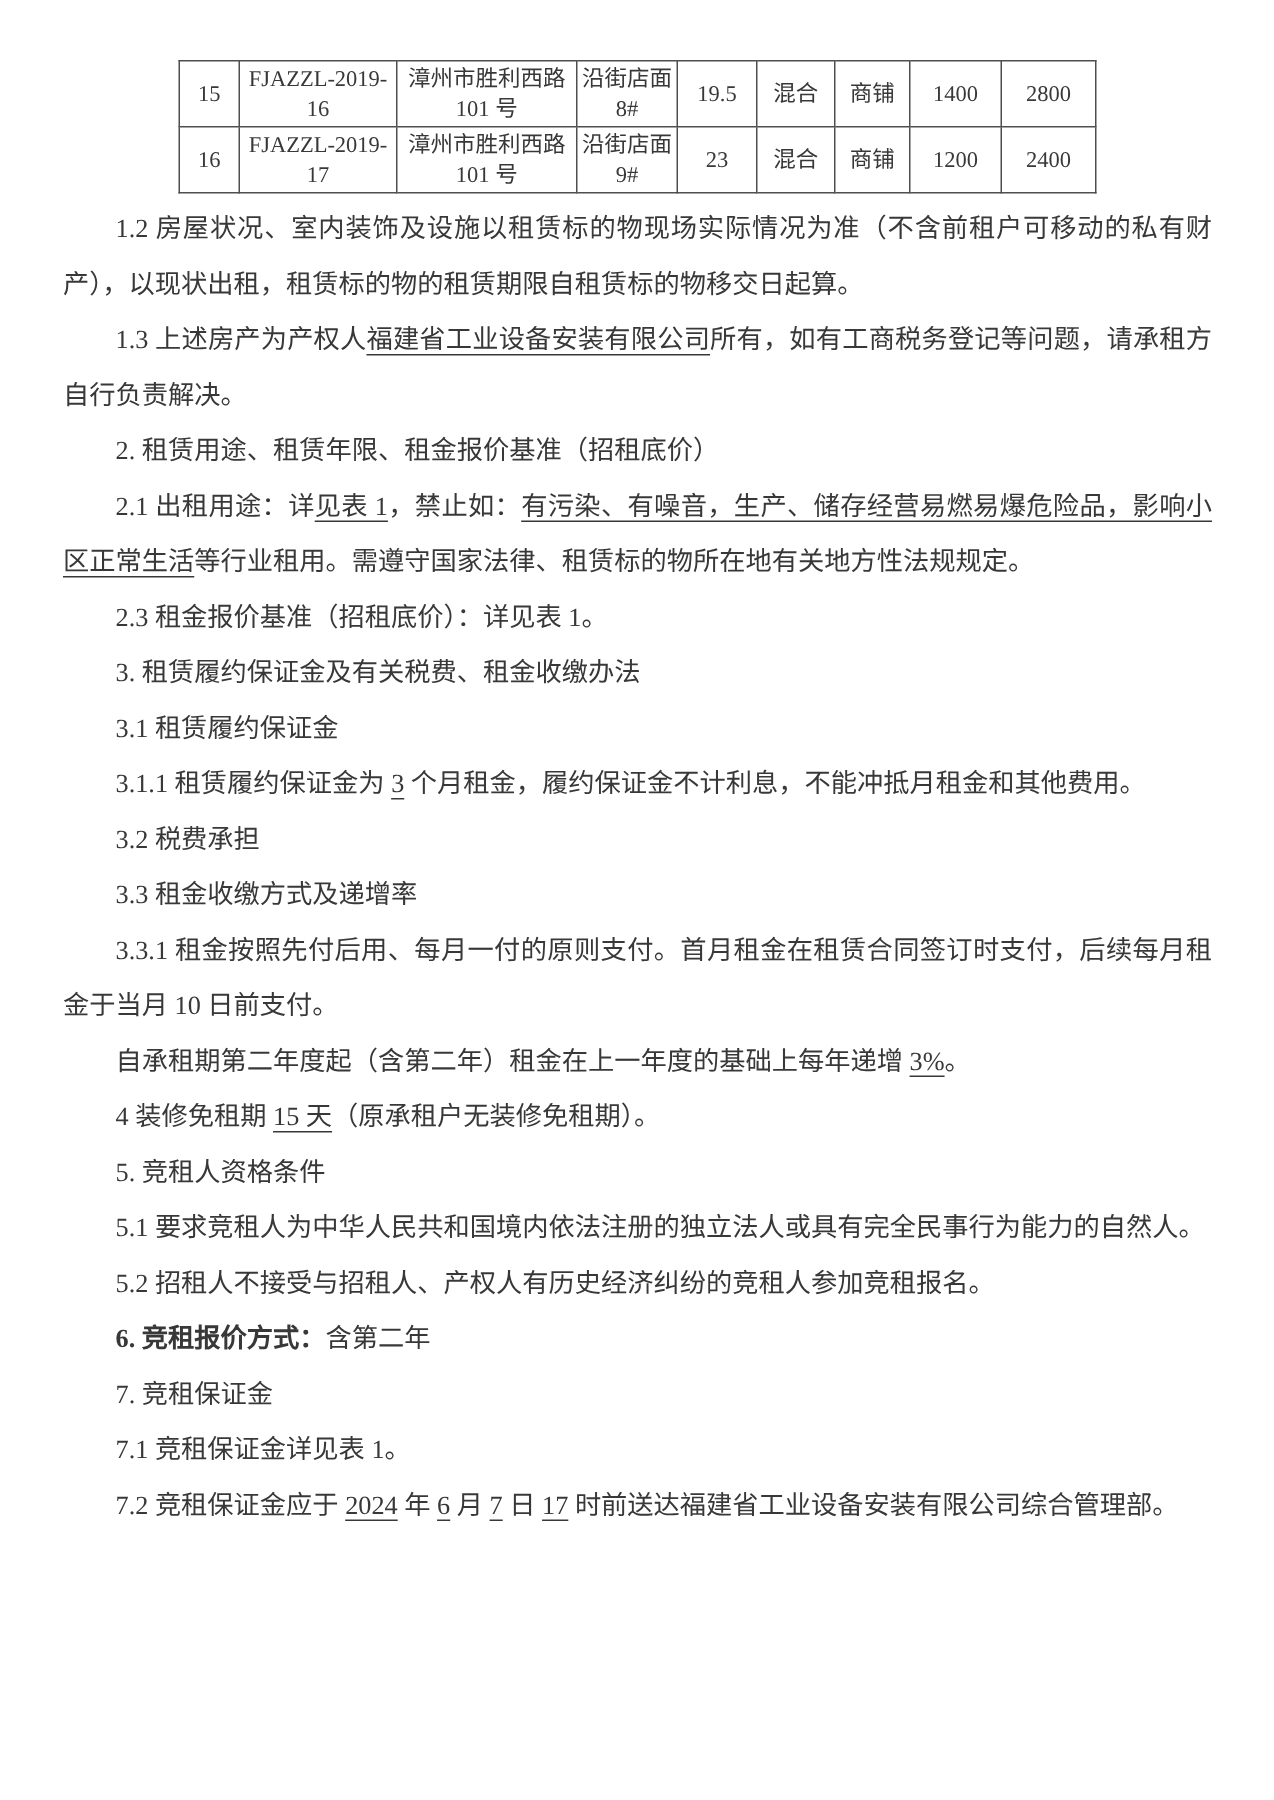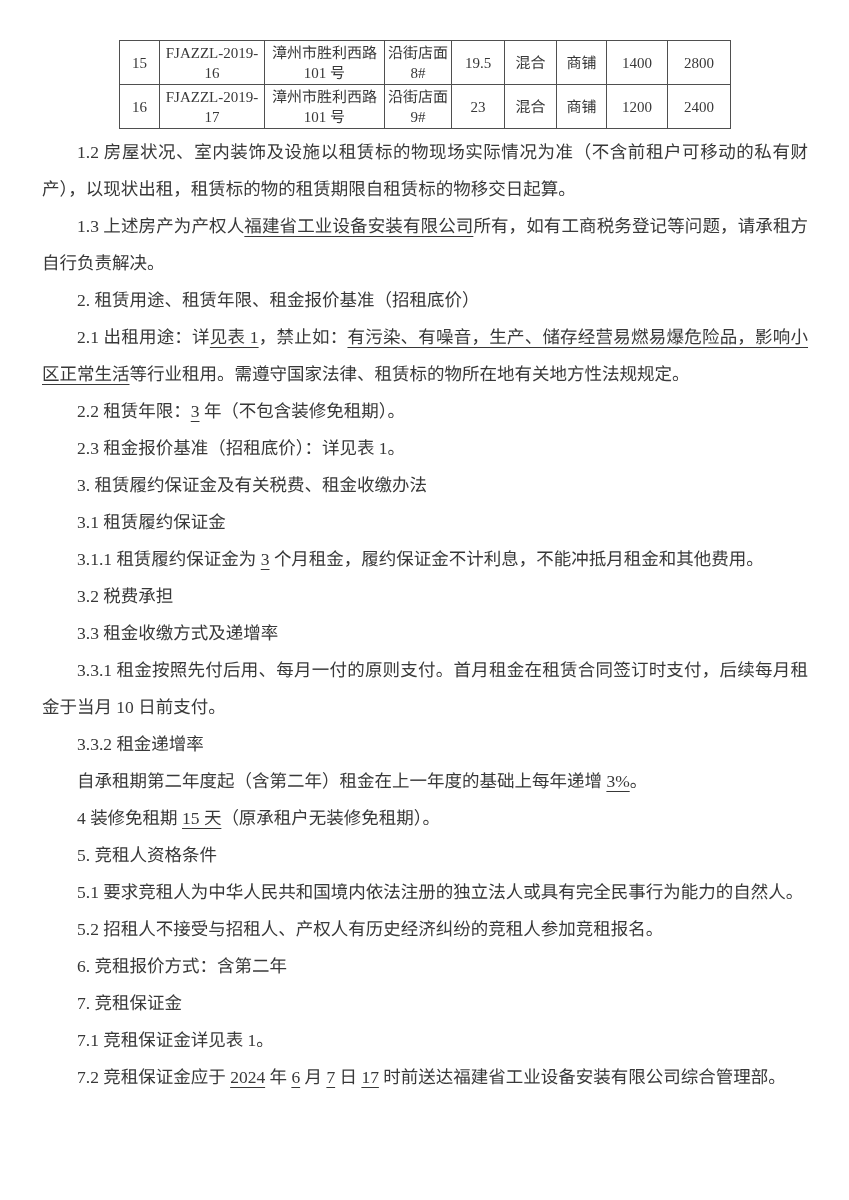--- a/index.html
+++ b/index.html
@@ -115,50 +115,48 @@
   <div class="content">
 
     <p class="para"><span>1.2 房屋状况、室内装饰及设施以租赁标的物现场实际情况为准（不含前租户可移动的私有财产），以现状出租，租赁标的物的租赁期限自租赁标的物移交日起算。</span></p>
 
     <p class="para"><span>1.3 上述房产为产权人</span><span class="ul">福建省工业设备安装有限公司</span><span>所有，如有工商税务登记等问题，请承租方自行负责解决。</span></p>
 
     <p class="para h"><span>2. 租赁用途、租赁年限、租金报价基准（招租底价）</span></p>
 
     <p class="para"><span>2.1 出租用途：详</span><span class="ul">见表 1</span><span>，禁止如：</span><span class="ul">有污染、有噪音，生产、储存经营易燃易爆危险品，影响小区正常生活</span><span>等行业租用。需遵守国家法律、租赁标的物所在地有关地方性法规规定。</span></p>
 
-    <p class="para"><span>2.2 租赁年限：</span><span class="ul">3</span><span> 年（不包含装修免租期）。</span></p>
 
     <p class="para"><span>2.3 租金报价基准（招租底价）：详见表 1。</span></p>
 
     <p class="para h"><span>3. 租赁履约保证金及有关税费、租金收缴办法</span></p>
 
     <p class="para"><span>3.1 租赁履约保证金</span></p>
 
     <p class="para"><span>3.1.1 租赁履约保证金为 </span><span class="ul">3</span><span> 个月租金，履约保证金不计利息，不能冲抵月租金和其他费用。</span></p>
 
     <p class="para"><span>3.2 税费承担</span></p>
 
 
     <p class="para"><span>3.3 租金收缴方式及递增率</span></p>
 
     <p class="para"><span>3.3.1 租金按照先付后用、每月一付的原则支付。首月租金在租赁合同签订时支付，后续每月租金于当月 10 日前支付。</span></p>
 
-    <p class="para"><span>3.3.2 租金递增率</span></p>
 
     <p class="para"><span>自承租期第二年度起（含第二年）租金在上一年度的基础上每年递增 </span><span class="ul">3%</span><span>。</span></p>
 
     <p class="para h"><span>4 装修免租期 </span><span class="ul">15 天</span><span>（原承租户无装修免租期）。</span></p>
 
     <p class="para h"><span>5. 竞租人资格条件</span></p>
 
     <p class="para"><span>5.1 要求竞租人为中华人民共和国境内依法注册的独立法人或具有完全民事行为能力的自然人。</span></p>
 
     <p class="para"><span>5.2 招租人不接受与招租人、产权人有历史经济纠纷的竞租人参加竞租报名。</span></p>
 
-    <p class="para"><span style="font-weight:normal">6. 竞租报价方式：</span><span>含第二年</span></p>
+    <p class="para"><span style="font-weight:bold">6. 竞租报价方式：</span><span>含第二年</span></p>
 
     <p class="para h"><span>7. 竞租保证金</span></p>
 
     <p class="para"><span>7.1 竞租保证金详见表 1。</span></p>
 
     <p class="para"><span>7.2 竞租保证金应于 </span><span class="ul">2024</span><span> 年 </span><span class="ul">6</span><span> 月 </span><span class="ul">7</span><span> 日 </span><span class="ul">17</span><span> 时前送达福建省工业设备安装有限公司综合管理部。</span></p>
 
   </div>
 </div>
 

